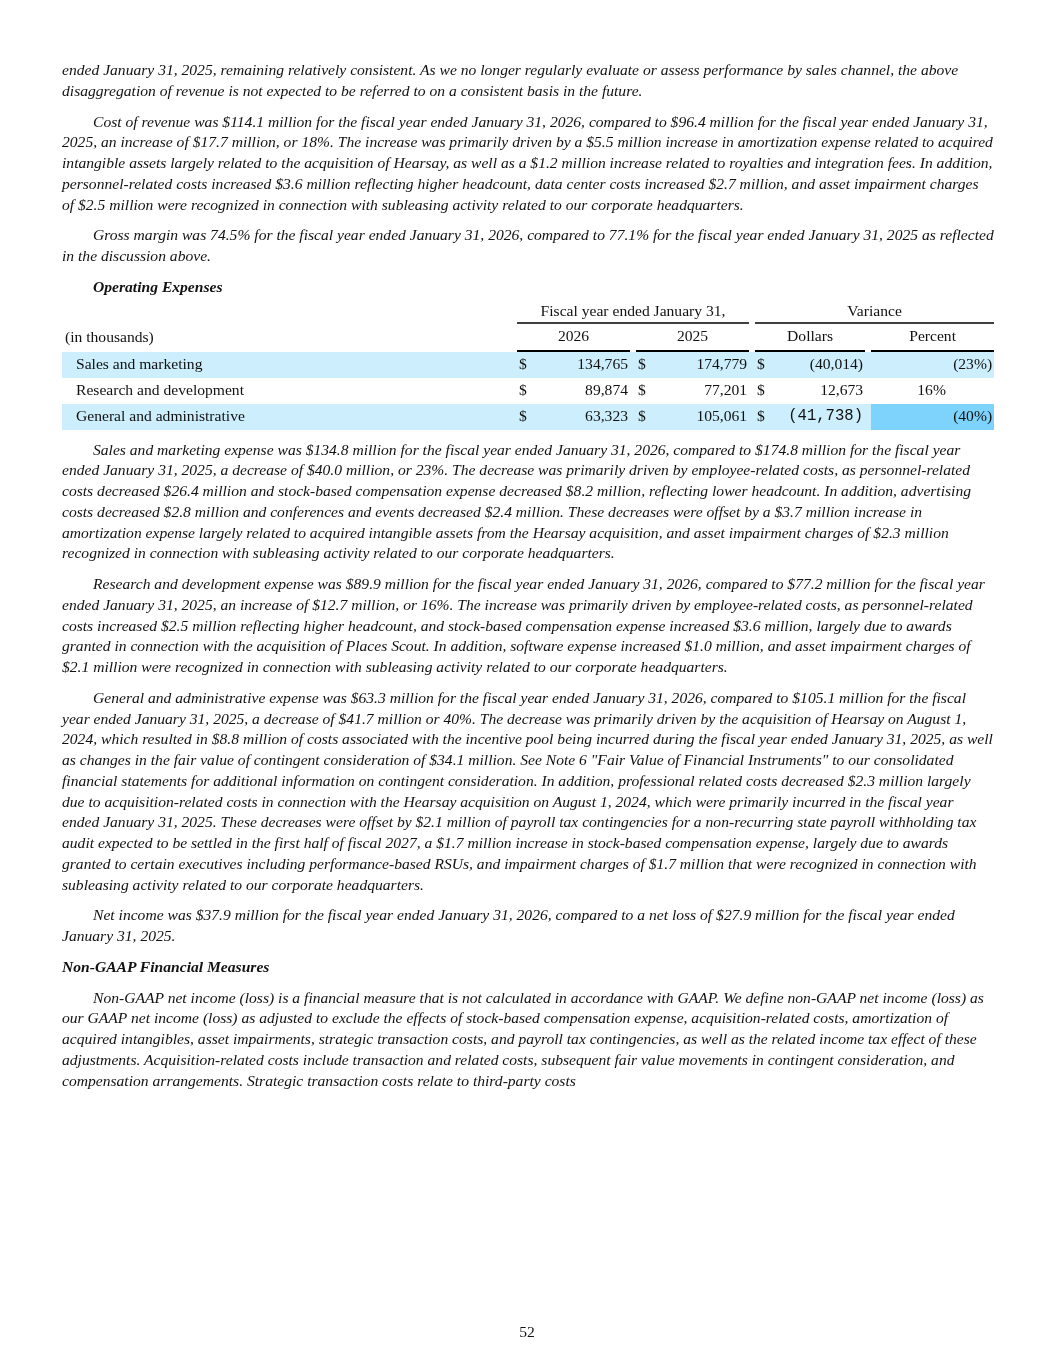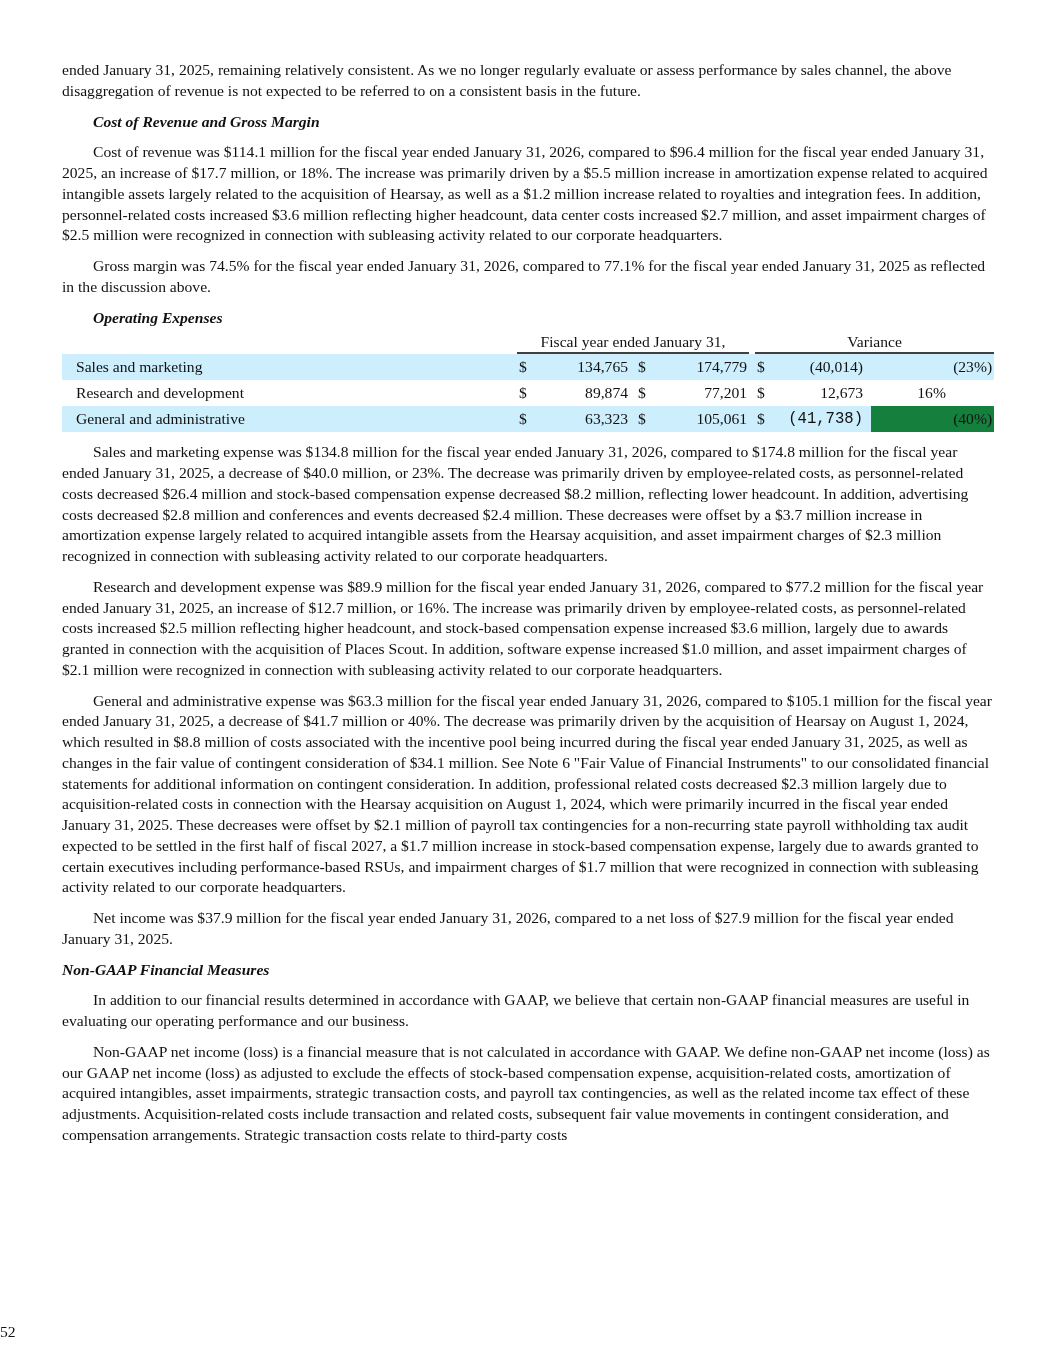--- a/index.html
+++ b/index.html
@@ -4,48 +4,47 @@
 <style>
   html, body { margin: 0; padding: 0; background: #ffffff; }
   body {
     width: 1055px; height: 1365px; position: relative; overflow: hidden;
     font-family: "Liberation Serif", "DejaVu Serif", serif;
     color: #111111;
     font-size: 15.6px;
     line-height: 20.75px;
   }
   .page { position: absolute; left: 62px; top: 60px; width: 932px; }
-  p { margin: 0; text-align: left; }
+  p { margin: 0; text-align: left; font-style: italic; }
   .para { text-indent: 31px; margin-bottom: 10px; }
   .para.noindent { text-indent: 0; }
   .heading { font-style: italic; font-weight: bold; margin-bottom: 10px; }
   .heading.indent { padding-left: 31px; }
 
   table.opex { border-collapse: separate; border-spacing: 0; width: 932px; margin-top: -2px; margin-bottom: 10px; table-layout: fixed; }
   table.opex td, table.opex th { padding: 0; height: 26px; font-weight: normal; white-space: nowrap; }
   .hdr-group th { font-weight: bold; text-align: center; vertical-align: bottom; height: 24px; }
   .hdr-cols th { font-weight: bold; text-align: center; height: 26px; }
   .hdr-cols th.label { text-align: left; padding-left: 3px; }
   .grp-line { border-bottom: 2px solid #404040; }
   .col-line { border-bottom: 2px solid #000; }
   .gap { width: 6px; }
   tr.shade td { background: #cdeefc; margin-left: 40px; }
   td.label { padding-left: 14px !important; }
   td.dollar { text-align: left; padding-left: 2px !important; }
   td.num { text-align: right; padding-right: 2px !important; }
-  .page-number { position: absolute; left: 0; width: 1054px; top: 1322px; text-align: left; }
+  .page-number { position: absolute; left: 0; width: 1054px; top: 1322px; text-align: center; }
 </style>
 </head>
 <body>
 
 <div class="page">
 
   <p class="para noindent">ended January 31, 2025, remaining relatively consistent. As we no longer regularly evaluate or assess performance by sales channel, the above disaggregation of revenue is not expected to be referred to on a consistent basis in the future.</p>
 
-  <p class="heading indent">Cost of Revenue and Gross Margin</p>
   <p class="para">Cost of revenue was $114.1 million for the fiscal year ended January 31, 2026, compared to $96.4 million for the fiscal year ended January 31, 2025, an increase of $17.7 million, or 18%. The increase was primarily driven by a $5.5 million increase in amortization expense related to acquired intangible assets largely related to the acquisition of Hearsay, as well as a $1.2 million increase related to royalties and integration fees. In addition, personnel-related costs increased $3.6 million reflecting higher headcount, data center costs increased $2.7 million, and asset impairment charges of $2.5 million were recognized in connection with subleasing activity related to our corporate headquarters.</p>
   <p class="para">Gross margin was 74.5% for the fiscal year ended January 31, 2026, compared to 77.1% for the fiscal year ended January 31, 2025 as reflected in the discussion above.</p>
 
   <p class="heading indent" style="margin-bottom:0;">Operating Expenses</p>
 
   <table class="opex">
     <colgroup>
       <col style="width:455px">
       <col style="width:18px">
         <col style="width:95px">
@@ -57,20 +56,30 @@
         <col style="width:92px">
       <col style="width:6px">
       <col style="width:123px">
     </colgroup>
     <tbody>
         <tr class="hdr-group">
       <th></th>
       <th colspan="5" class="grp-line">Fiscal year ended January 31,</th>
       <th class="gap"></th>
       <th colspan="4" class="grp-line">Variance</th>
+    </tr>
+    <tr class="hdr-cols">
+      <th class="label">(in thousands)</th>
+      <th colspan="2" class="col-line">2026</th>
+      <th class="gap"></th>
+      <th colspan="2" class="col-line">2025</th>
+      <th class="gap"></th>
+      <th colspan="2" class="col-line">Dollars</th>
+      <th class="gap"></th>
+      <th class="col-line">Percent</th>
     </tr>
 
     <tr class="shade">
       <td class="label" style="background: rgb(205, 238, 252);">Sales and marketing</td>
       <td class="dollar" style="background: rgb(205, 238, 252);">$</td>
       <td class="num" style="background: rgb(205, 238, 252);">134,765</td>
       <td class="gap" style="background: rgb(205, 238, 252);"></td>
       <td class="dollar" style="background: rgb(205, 238, 252);">$</td>
       <td class="num" style="background: rgb(205, 238, 252);">174,779</td>
       <td class="gap" style="background: rgb(205, 238, 252);"></td>
@@ -96,29 +105,28 @@
       <td class="label" style="background: rgb(205, 238, 252);">General and administrative</td>
       <td class="dollar" style="background: rgb(205, 238, 252);">$</td>
       <td class="num" style="background: rgb(205, 238, 252);">63,323</td>
       <td class="gap" style="background: rgb(205, 238, 252);"></td>
       <td class="dollar" style="background: rgb(205, 238, 252);">$</td>
       <td class="num" style="background: rgb(205, 238, 252);">105,061</td>
       <td class="gap" style="background: rgb(205, 238, 252);"></td>
       <td class="dollar" style="background: rgb(205, 238, 252);">$</td>
       <td class="num" style="background: rgb(205, 238, 252); font-family: Liberation Mono, monospace;">(41,738)</td>
       <td class="gap" style="background: rgb(205, 238, 252);"></td>
-      <td class="num" style="background: #15803d; text-align: right;">(40%)</td>
+      <td class="num" style="background: #7dd3fc; text-align: right;">(40%)</td>
     </tr>
   </tbody>
     </table>
 
   <p class="para">Sales and marketing expense was $134.8 million for the fiscal year ended January 31, 2026, compared to $174.8 million for the fiscal year ended January 31, 2025, a decrease of $40.0 million, or 23%. The decrease was primarily driven by employee-related costs, as personnel-related costs decreased $26.4 million and stock-based compensation expense decreased $8.2 million, reflecting lower headcount. In addition, advertising costs decreased $2.8 million and conferences and events decreased $2.4 million. These decreases were offset by a $3.7 million increase in amortization expense largely related to acquired intangible assets from the Hearsay acquisition, and asset impairment charges of $2.3 million recognized in connection with subleasing activity related to our corporate headquarters.</p>
   <p class="para">Research and development expense was $89.9 million for the fiscal year ended January 31, 2026, compared to $77.2 million for the fiscal year ended January 31, 2025, an increase of $12.7 million, or 16%. The increase was primarily driven by employee-related costs, as personnel-related costs increased $2.5 million reflecting higher headcount, and stock-based compensation expense increased $3.6 million, largely due to awards granted in connection with the acquisition of Places Scout. In addition, software expense increased $1.0 million, and asset impairment charges of $2.1 million were recognized in connection with subleasing activity related to our corporate headquarters.</p>
   <p class="para">General and administrative expense was $63.3 million for the fiscal year ended January 31, 2026, compared to $105.1 million for the fiscal year ended January 31, 2025, a decrease of $41.7 million or 40%. The decrease was primarily driven by the acquisition of Hearsay on August 1, 2024, which resulted in $8.8 million of costs associated with the incentive pool being incurred during the fiscal year ended January 31, 2025, as well as changes in the fair value of contingent consideration of $34.1 million. See Note 6 "Fair Value of Financial Instruments" to our consolidated financial statements for additional information on contingent consideration. In addition, professional related costs decreased $2.3 million largely due to acquisition-related costs in connection with the Hearsay acquisition on August 1, 2024, which were primarily incurred in the fiscal year ended January 31, 2025. These decreases were offset by $2.1 million of payroll tax contingencies for a non-recurring state payroll withholding tax audit expected to be settled in the first half of fiscal 2027, a $1.7 million increase in stock-based compensation expense, largely due to awards granted to certain executives including performance-based RSUs, and impairment charges of $1.7 million that were recognized in connection with subleasing activity related to our corporate headquarters.</p>
 
   <p class="para">Net income was $37.9 million for the fiscal year ended January 31, 2026, compared to a net loss of $27.9 million for the fiscal year ended January 31, 2025.</p>
 
   <p class="heading">Non-GAAP Financial Measures</p>
-  <p class="para">In addition to our financial results determined in accordance with GAAP, we believe that certain non-GAAP financial measures are useful in evaluating our operating performance and our business.</p>
   <p class="para">Non-GAAP net income (loss) is a financial measure that is not calculated in accordance with GAAP. We define non-GAAP net income (loss) as our GAAP net income (loss) as adjusted to exclude the effects of stock-based compensation expense, acquisition-related costs, amortization of acquired intangibles, asset impairments, strategic transaction costs, and payroll tax contingencies, as well as the related income tax effect of these adjustments. Acquisition-related costs include transaction and related costs, subsequent fair value movements in contingent consideration, and compensation arrangements. Strategic transaction costs relate to third-party costs</p>
 </div>
 
 <div class="page-number">52</div>
 
 </body></html>

